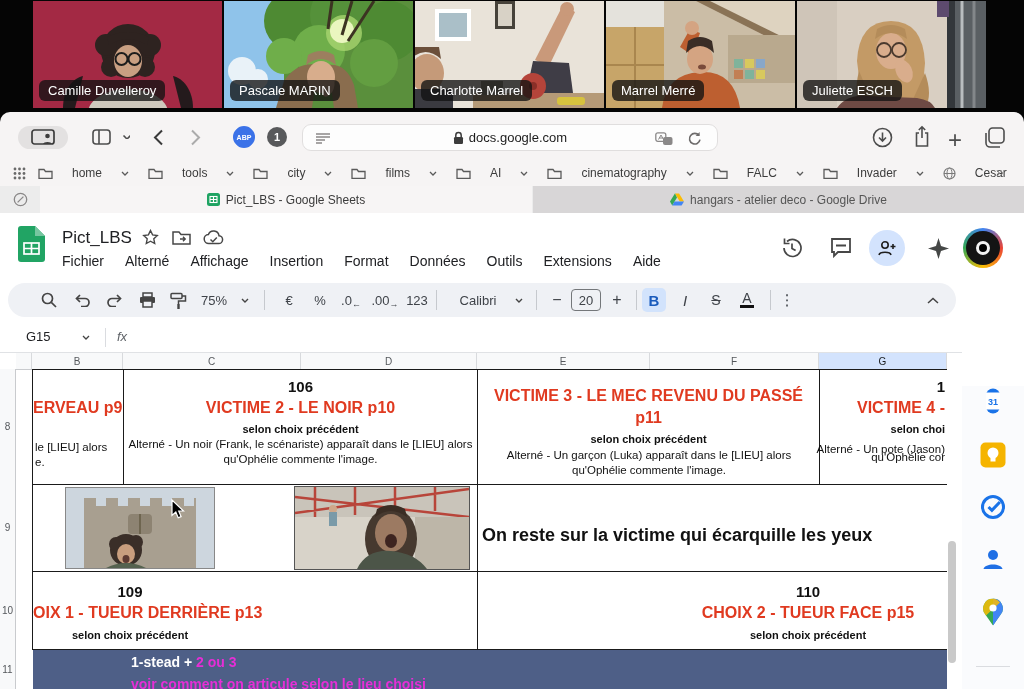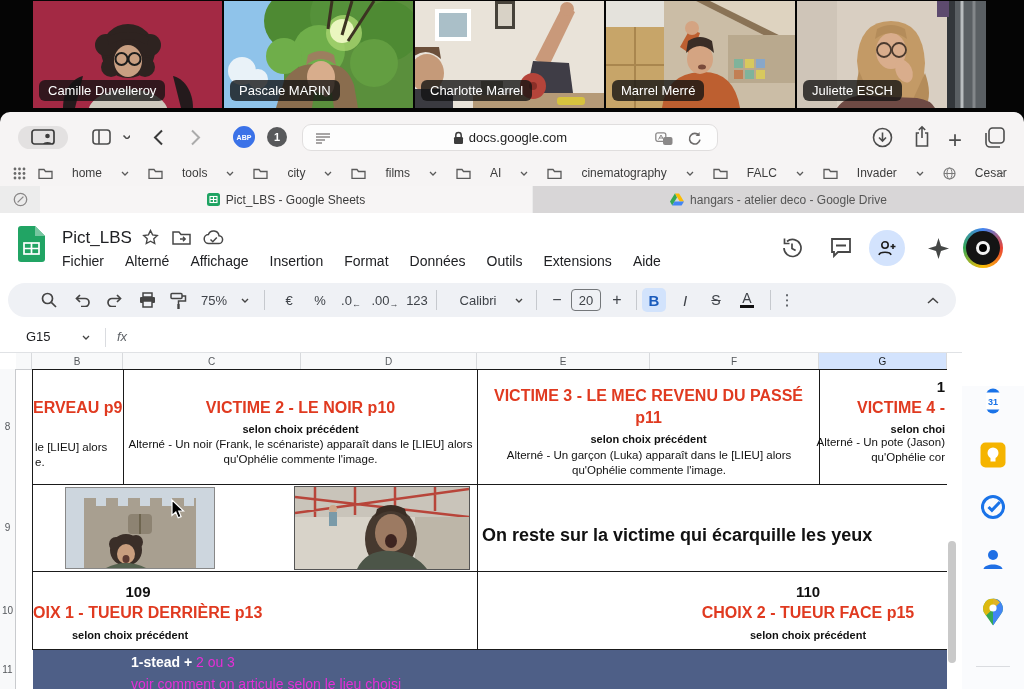--- a/index.html
+++ b/index.html
@@ -51,21 +51,21 @@
   .colhdr{position:absolute;top:0;height:16px;background:#f8f9fa;border-right:1px solid #d8dadd;
           display:flex;align-items:center;justify-content:center;font-size:10px;color:#55585c;}
   .rowhdr{position:absolute;left:0;width:16px;background:#f8f9fa;border-right:1px solid #c9cbce;
           display:flex;align-items:center;justify-content:center;font-size:10px;color:#55585c;}
   .bl{position:absolute;background:#1a1a1a;}
   .cellnum{font-weight:bold;font-size:15px;color:#111;}
   .cellred{font-weight:bold;font-size:16px;color:#e03a20;}
   .cellsub{font-weight:bold;font-size:11px;color:#111;}
   .cellbody{font-size:11.5px;color:#111;line-height:14.5px;}
   .banner{position:absolute;background:#4e5f87;}
-  .pinktx{color:#e62ed6;font-weight:normal;}
+  .pinktx{color:#e62ed6;font-weight:bold;}
   .panel{position:absolute;left:962px;top:173px;width:62px;height:404px;background:#fafbfd;}
   .picon{position:absolute;left:50%;transform:translate(-50%,-50%);}
   .thumb{position:absolute;left:948px;top:328px;width:8px;height:122px;background:#c9c9c9;border-radius:4px;}
 </style>
 </head>
 <body>
 
 <div id="stage">
 
   <div class="strip">
@@ -622,37 +622,38 @@
         <div class="bl" style="left:477px;top:16px;width:1px;height:280px"></div>
         <div class="bl" style="left:819px;top:16px;width:1px;height:115px"></div>
 
         <div class="a" style="left:33px;top:16px;width:89px;height:115px;overflow:hidden">
           <span class="tx cellred" style="left:0;top:30px">ERVEAU p9</span>
           <span class="tx cellbody" style="left:2px;top:71px">le [LIEU] alors</span>
           <span class="tx cellbody" style="left:2px;top:86px">e.</span>
         </div>
 
         <div class="a" style="left:124px;top:16px;width:353px;height:115px;text-align:center">
+          <span class="tx cellnum" style="left:0;width:100%;top:9px">106</span>
           <span class="tx cellred" style="left:0;width:100%;top:30px">VICTIME 2 - LE NOIR p10</span>
           <span class="tx cellsub" style="left:0;width:100%;top:54px">selon choix précédent</span>
           <div class="a cellbody" style="left:4px;width:345px;top:68px;white-space:normal">Alterné - Un noir (Frank, le scénariste) apparaît dans le [LIEU] alors qu'Ophélie commente l'image.</div>
         </div>
 
         <div class="a" style="left:478px;top:16px;width:341px;height:115px;text-align:center">
           <span class="tx cellred" style="left:0;width:100%;top:18px">VICTIME 3 - LE MEC REVENU DU PASSÉ</span>
           <span class="tx cellred" style="left:0;width:100%;top:40px">p11</span>
           <span class="tx cellsub" style="left:0;width:100%;top:64px">selon choix précédent</span>
           <div class="a cellbody" style="left:6px;width:330px;top:79px;white-space:normal">Alterné - Un garçon (Luka) apparaît dans le [LIEU] alors qu'Ophélie commente l'image.</div>
         </div>
 
         <div class="a" style="left:687px;top:16px;width:260px;height:115px;text-align:right">
           <span class="tx cellnum" style="right:2px;top:9px">1</span>
           <span class="tx cellred" style="right:2px;top:30px">VICTIME 4 -</span>
           <span class="tx cellsub" style="right:2px;top:54px">selon choi</span>
-          <span class="tx cellbody" style="right:2px;top:66px">Alterné - Un pote (Jason)</span>
+          <span class="tx cellbody" style="right:2px;top:73px">Alterné - Un pote (Jason)</span>
           <span class="tx cellbody" style="right:2px;top:81px">qu'Ophélie cor</span>
         </div>
 
         <div class="a" style="left:65px;top:134px;width:150px;height:82px;border:1px solid #888">
           <svg width="148" height="80" viewBox="0 0 148 80" preserveAspectRatio="none">
             <rect width="148" height="80" fill="#cdd6de"></rect>
             <path d="M18 18h112v62H18z" fill="#b3aa9b"></path>
             <path d="M18 18v-8h12v8h10v-8h12v8h10v-8h12v8h10v-8h12v8h10v-8h12v8h10v-8h2v70H18z" fill="#a89f90"></path>
             <rect x="62" y="26" width="24" height="20" rx="4" fill="#8d8372"></rect>
             <line x1="74" y1="26" x2="74" y2="46" stroke="#6e654f" stroke-width="2"></line>
@@ -678,21 +679,21 @@
             <ellipse cx="96" cy="52" rx="26" ry="32" fill="#46392f"></ellipse>
             <ellipse cx="96" cy="46" rx="16" ry="19" fill="#9c7a62"></ellipse>
             <ellipse cx="96" cy="54" rx="6" ry="7" fill="#3d2420"></ellipse>
             <path d="M80 30q16-12 32 0l-2-8q-14-8-28 0z" fill="#3a2d24"></path>
             <path d="M62 82q10-20 34-18t36 18z" fill="#4c5548"></path>
           </svg>
         </div>
         <span class="tx" style="left:482px;top:172px;font-size:18px;font-weight:bold;color:#111">On reste sur la victime qui écarquille les yeux</span>
 
         <div class="a" style="left:32px;top:218px;width:445px;height:78px">
-          <span class="tx cellnum" style="left:8px;width:196px;top:12px;text-align:center">109</span>
+          <span class="tx cellnum" style="left:0;width:196px;top:12px;text-align:center">109</span>
           <span class="tx cellred" style="left:1px;top:33px">OIX 1 - TUEUR DERRIÈRE p13</span>
           <span class="tx cellsub" style="left:0;width:196px;top:58px;text-align:center">selon choix précédent</span>
         </div>
 
         <div class="a" style="left:477px;top:218px;width:470px;height:78px">
           <span class="tx cellnum" style="left:131px;width:400px;top:12px;text-align:center">110</span>
           <span class="tx cellred" style="left:131px;width:400px;top:33px;text-align:center">CHOIX 2 - TUEUR FACE p15</span>
           <span class="tx cellsub" style="left:131px;width:400px;top:58px;text-align:center">selon choix précédent</span>
         </div>
 

